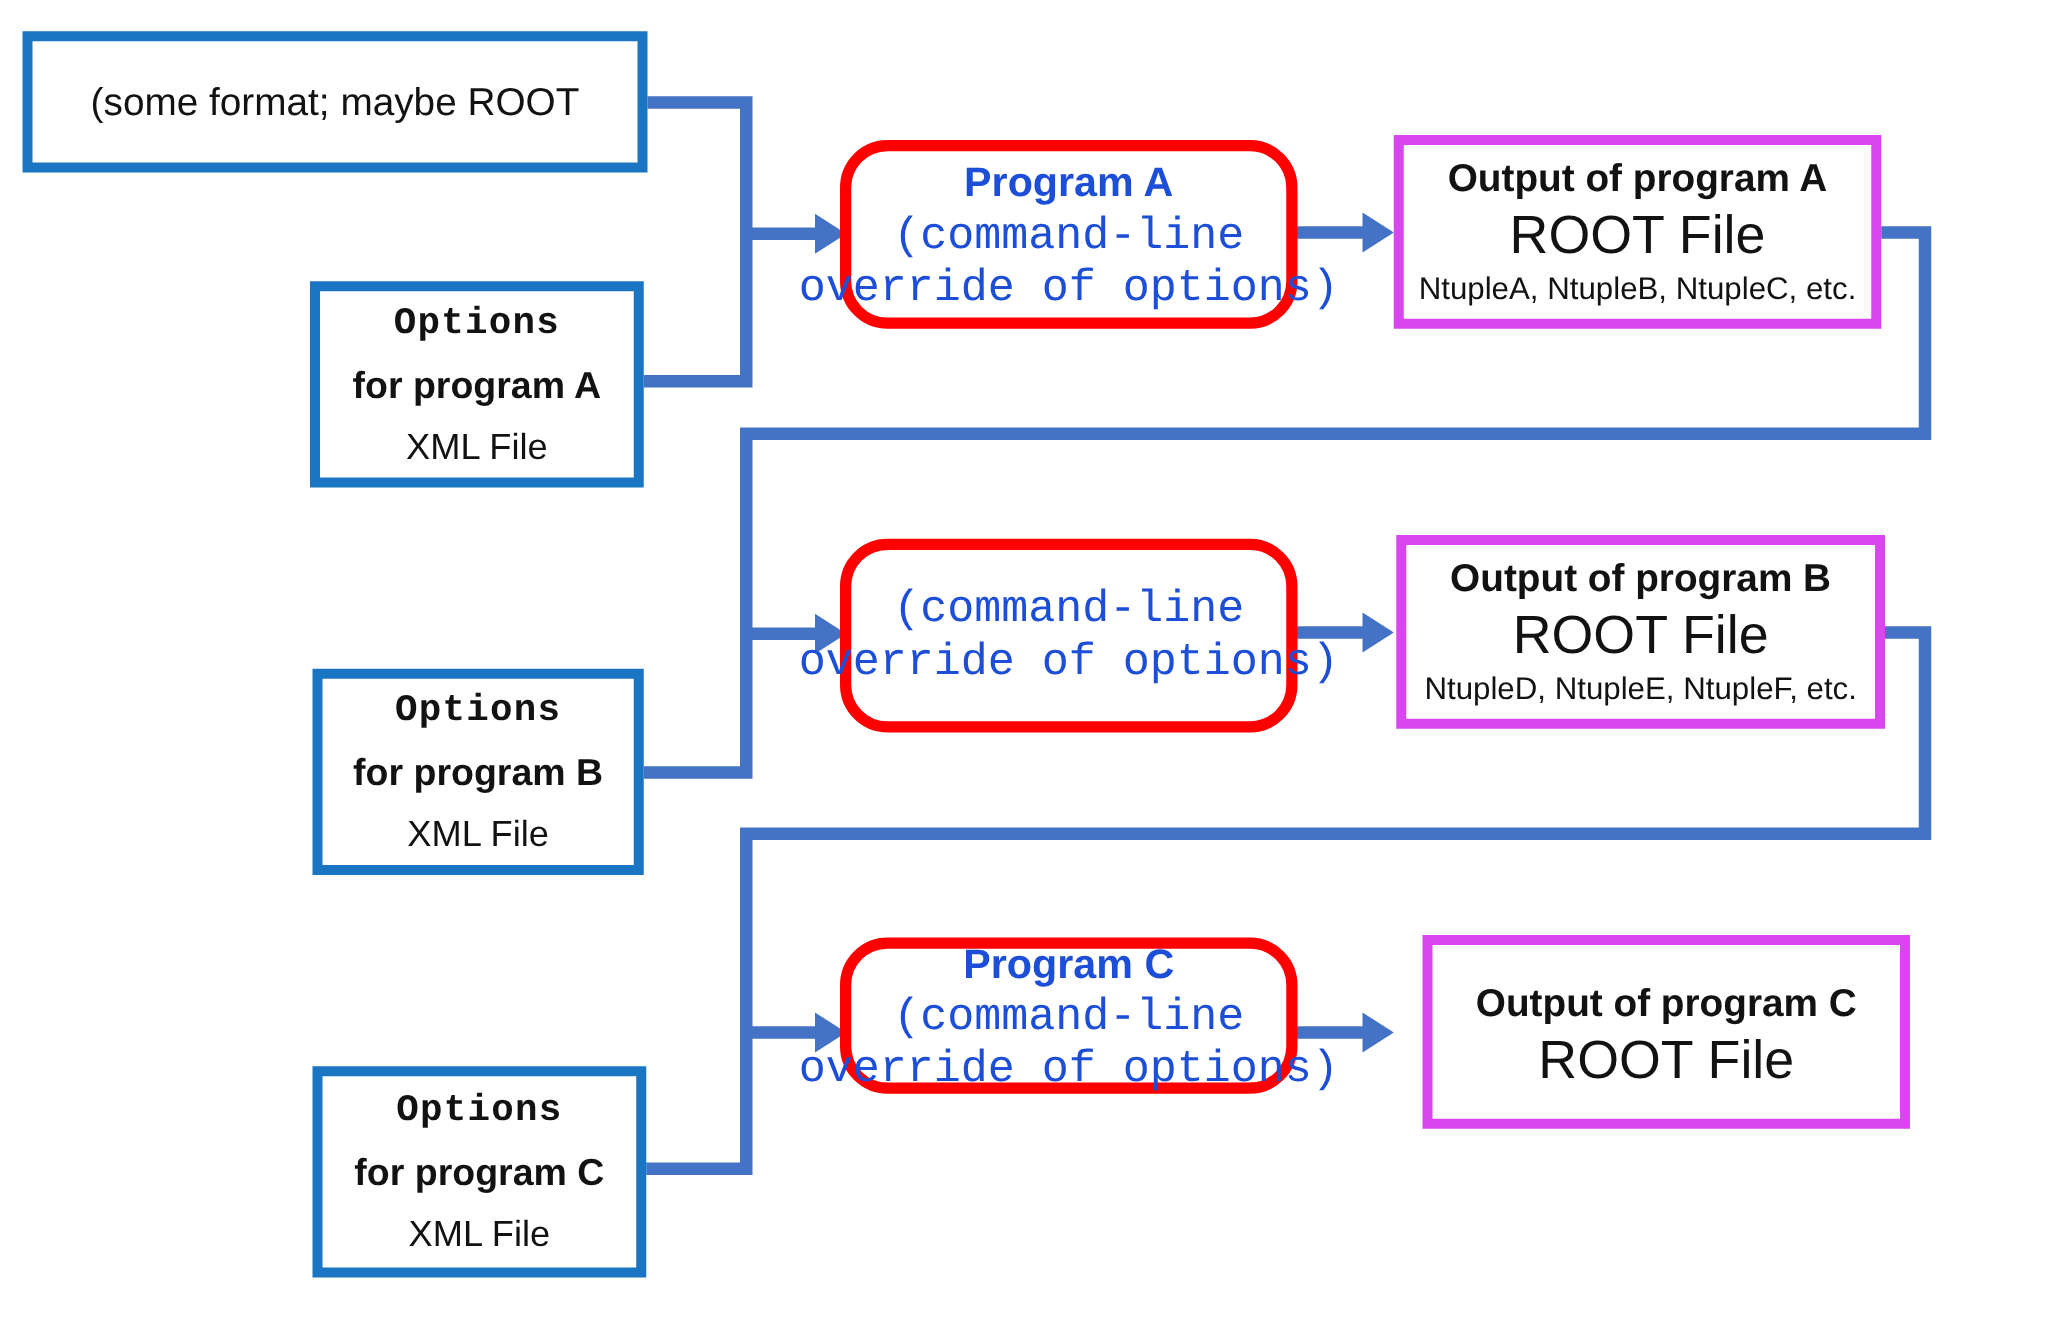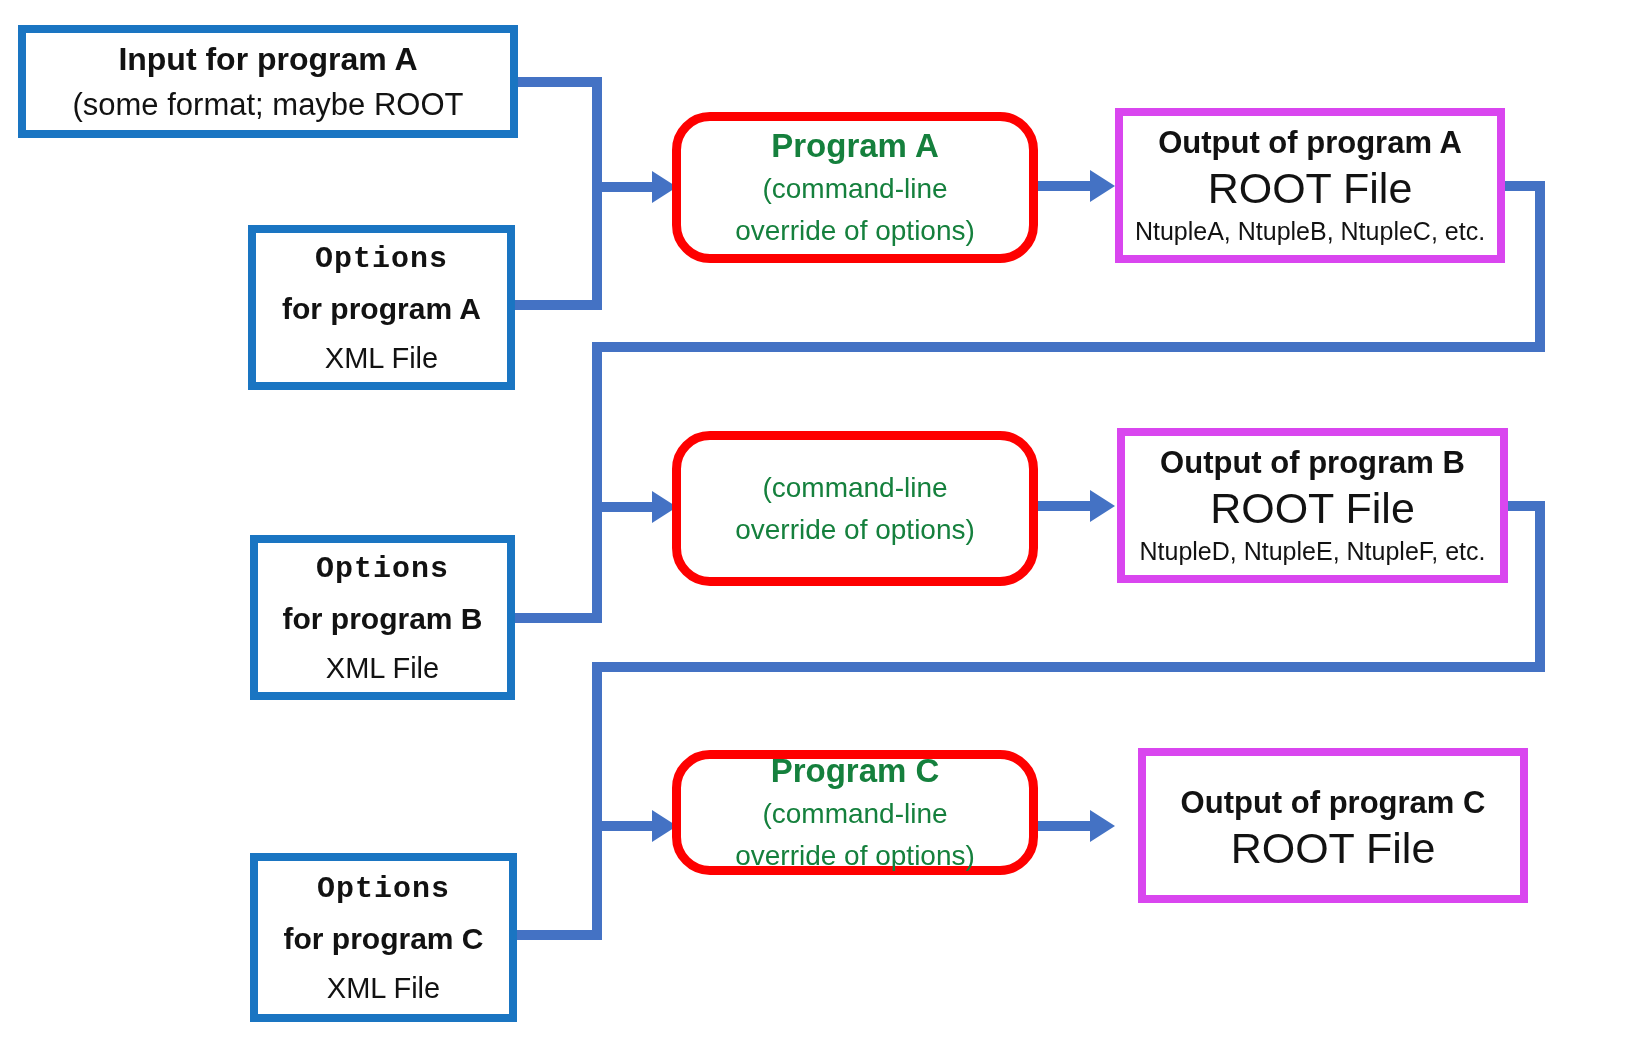--- a/index.html
+++ b/index.html
@@ -45,36 +45,36 @@
   }
   .databox {
     border: 8px solid #1a75c2;
   }
   .outbox {
     border: 8px solid #d946ef;
   }
   .progbox {
     border: 9px solid #fe0000;
     border-radius: 38px;
-    color: #15803d;
+    color: #1d4ed8;
   }
 
   
   .in-title   { font-size: 32px; font-weight: bold; line-height: 46px; white-space: nowrap; }
   .in-sub     { font-size: 31px; line-height: 46px; white-space: nowrap; }
 
   
   .opt-name   { font-family: "Liberation Mono", "DejaVu Sans Mono", monospace; font-weight: bold;
                 font-size: 30px; line-height: 50px; letter-spacing: 1px; white-space: nowrap; }
   .opt-target { font-size: 30px; font-weight: bold; line-height: 50px; white-space: nowrap; }
   .opt-format { font-size: 29px; line-height: 48px; white-space: nowrap; }
 
   
   .prog-title { font-size: 33px; font-weight: bold; line-height: 44px; white-space: nowrap; }
-  .prog-note  { font-size: 28px; line-height: 42px; white-space: nowrap; }
+  .prog-note  { font-size: 36px; line-height: 42px; white-space: nowrap; font-family: Liberation Mono, monospace; }
 
   
   .out-title  { font-size: 31px; font-weight: bold; line-height: 44px; white-space: nowrap; }
   .out-file   { font-size: 43px; line-height: 46px; white-space: nowrap; }
   .out-list   { font-size: 25px; line-height: 40px; white-space: nowrap; }
 
   
   #input-a   { left: 18px;   top: 25px;  width: 500px; height: 113px; }
   #options-a { left: 248px;  top: 225px; width: 267px; height: 165px; }
   #options-b { left: 250px;  top: 535px; width: 265px; height: 165px; }
@@ -109,21 +109,20 @@
 
     <path class="wire" d="M1504 506 H1540 V667 H597 V935 H514"></path>
     <path class="wire" d="M597 826 H652"></path>
     <polygon class="head" points="652,810 652,842 677,826"></polygon>
 
     <path class="wire" d="M1034 826 H1090"></path>
     <polygon class="head" points="1090,810 1090,842 1115,826"></polygon>
   </svg>
 
   <div id="input-a" class="box databox">
-    <div class="in-title">Input for program A</div>
     <div class="in-sub">(some format; maybe ROOT</div>
   </div>
 
   <div id="options-a" class="box databox">
     <div class="opt-name">Options</div>
     <div class="opt-target">for program A</div>
     <div class="opt-format">XML File</div>
   </div>
 
   <div id="program-a" class="box progbox">

